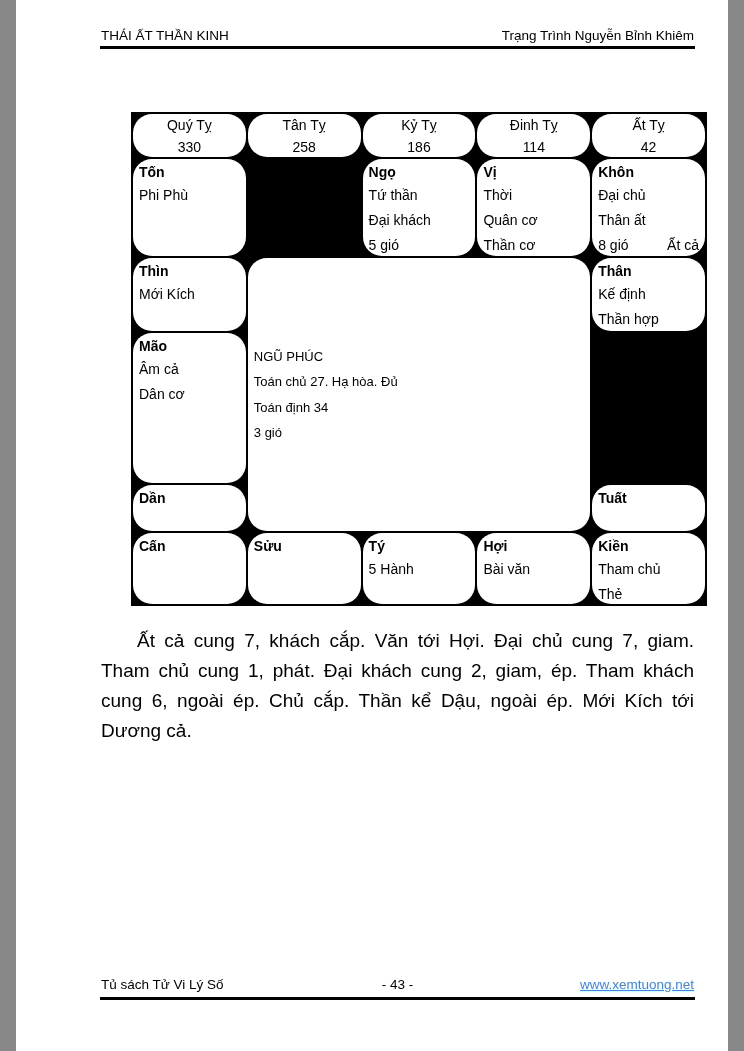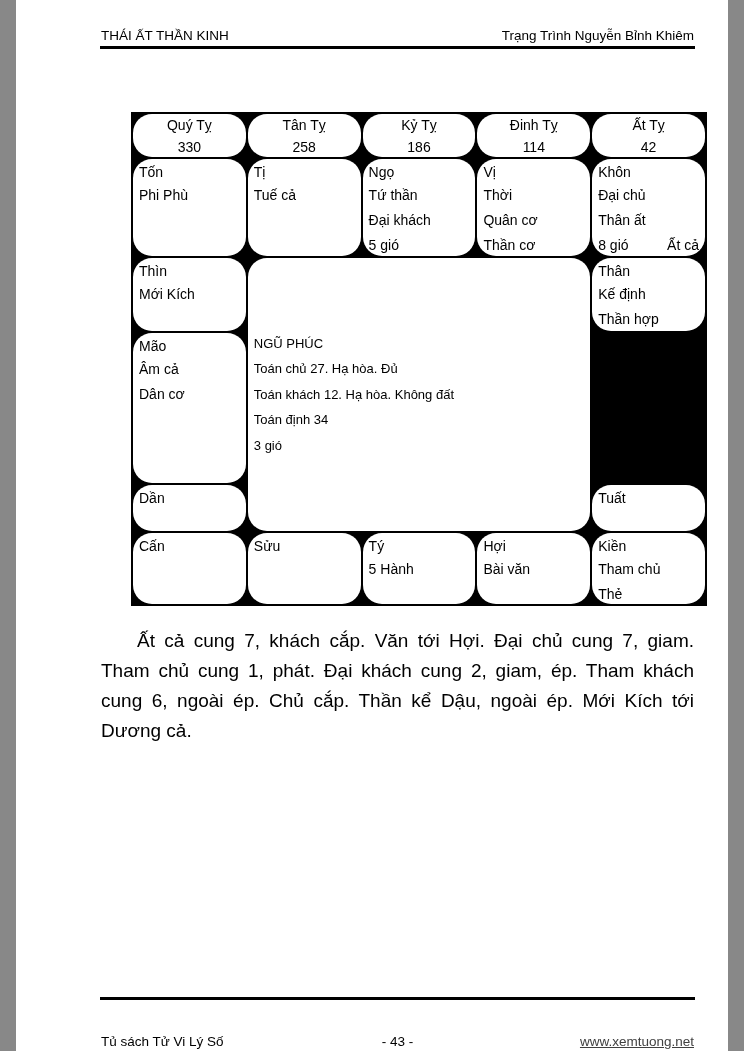--- a/index.html
+++ b/index.html
@@ -16,39 +16,39 @@
   .sheet-table {
     position:absolute; left:115px; top:112px; width:576px; height:494px;
     display:grid; grid-template-columns:repeat(5,1fr);
     grid-template-rows:43px 97px 73px 150px 46px 71px;
     background:#000; gap:2px; padding:2px;
   }
   .cell { background:#fff; padding:2px 6px; font-size:14px; overflow:hidden;border-radius:19px; }
   .ycell { display:flex; flex-direction:column; justify-content:center; align-items:center; text-align:center; }
   .ycell .yname { line-height:22px; }
   .ycell .ynum  { line-height:22px; }
-  .cl { font-weight:normal; line-height:22px; }
+  .cl { font-weight:bold; line-height:22px; }
   .ln { line-height:25px; }
   .split { display:flex; justify-content:space-between; }
   .center-cell { display:flex; flex-direction:column; justify-content:center; align-items:flex-start; text-align:center; font-size:13px; }
   .center-cell .ln { line-height:25.5px; }
   
   .para {
     position:absolute; left:85px; width:593px;
     font-size:19px; line-height:30px; text-align:justify; text-indent:36px;
   }
   .para1 { top:626px; }
   .para2 { top:697px; }
   
   .foot-rule { position:absolute; left:84px; top:997px; width:595px; height:3px; background:#000; }
-  .run-foot { position:absolute; left:85px; top:1034px; width:593px; display:flex; font-size:13.5px;align-items:center; }
+  .run-foot { position:absolute; left:85px; top:977px; width:593px; display:flex; font-size:13.5px;align-items:center; }
   .run-foot .fl { flex:1; text-align:left; }
   .run-foot .fc { flex:1; text-align:center; }
   .run-foot .fr { flex:1; text-align:right; }
-  .run-foot a { color:#404040; text-decoration:underline; cursor:pointer; }
+  .run-foot a { color:#3b82f6; text-decoration:underline; cursor:pointer; }
 </style>
 </head>
 <body>
 
 <div class="page">
 
   <div class="run-head">
     <span>THÁI ẤT THẦN KINH</span>
     <span>Trạng Trình Nguyễn Bỉnh Khiêm</span>
   </div>
@@ -74,24 +74,20 @@
     </div>
     <div class="cell ycell" style="grid-area:1/5">
       <div class="yname">Ất Tỵ</div>
       <div class="ynum">42</div>
     </div>
 
     <div class="cell" style="grid-area:2/1">
       <div class="cl">Tốn</div>
       <div class="ln">Phi Phù</div>
     </div>
-    <div class="cell" style="grid-area:2/2">
-      <div class="cl">Tị</div>
-      <div class="ln">Tuế cả</div>
-    </div>
     <div class="cell" style="grid-area:2/3">
       <div class="cl">Ngọ</div>
       <div class="ln">Tứ thần</div>
       <div class="ln">Đại khách</div>
       <div class="ln">5 gió</div>
     </div>
     <div class="cell" style="grid-area:2/4">
       <div class="cl">Vị</div>
       <div class="ln">Thời</div>
       <div class="ln">Quân cơ</div>
@@ -116,21 +112,20 @@
       <div class="ln">Âm cả</div>
       <div class="ln">Dân cơ</div>
     </div>
     <div class="cell" style="grid-area:5/1">
       <div class="cl">Dần</div>
     </div>
 
     <div class="cell center-cell" style="grid-area:3/2/6/5">
       <div class="ln">NGŨ PHÚC</div>
       <div class="ln">Toán chủ 27. Hạ hòa. Đủ</div>
-      <div class="ln">Toán khách 12. Hạ hòa. Không đất</div>
       <div class="ln">Toán định 34</div>
       <div class="ln">3 gió</div>
     </div>
 
     <div class="cell" style="grid-area:3/5">
       <div class="cl">Thân</div>
       <div class="ln">Kế định</div>
       <div class="ln">Thần hợp</div>
     </div>
     <div class="cell" style="grid-area:5/5">

